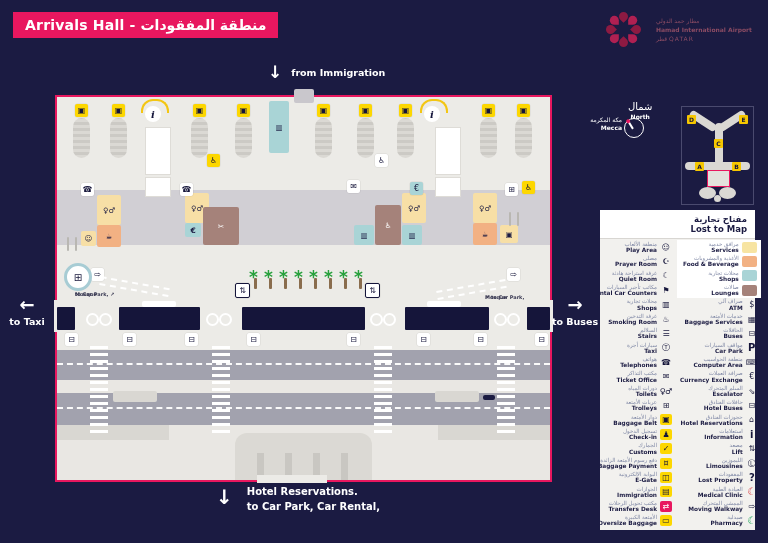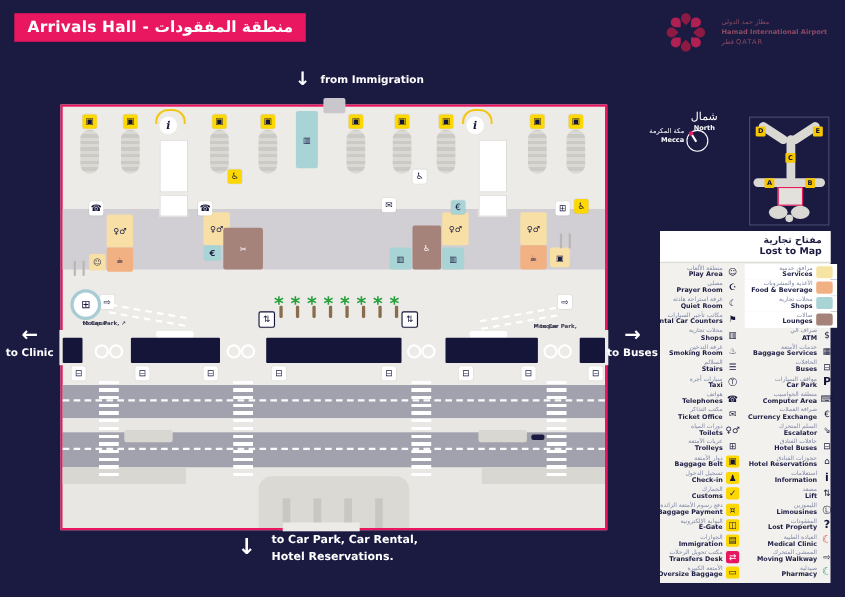--- a/index.html
+++ b/index.html
@@ -283,31 +283,31 @@
     </div>
     <div class="wkw" style="left: 380px; top: 194px; width: 70px; transform: rotate(-10deg);"></div>
     <div class="wlab" style="left: 428px; top: 197px;">
       <div>↗ to Car Park,</div>
       <div>Mosque</div>
     </div>
   </div>
 
 <div class="sidenav" style="left:1px;top:296px">
   <div class="arr">←</div>
-  <div class="txt">to Clinic</div>
+  <div class="txt">to Taxi</div>
 </div>
 <div class="sidenav" style="left:549px;top:296px">
   <div class="arr">→</div>
   <div class="txt">to Buses</div>
 </div>
 <div class="carpark">
   <div class="arr">↓</div>
   <div class="txt">
+    <div>Hotel Reservations.</div>
     <div>to Car Park, Car Rental,</div>
-    <div>Hotel Reservations.</div>
   </div>
 </div>
 
 <div class="compass">
   <div class="north">
     <div class="ar">شمال</div>
     <div class="en">North</div>
   </div>
   <div class="cring"></div>
   <div class="needle"></div>

